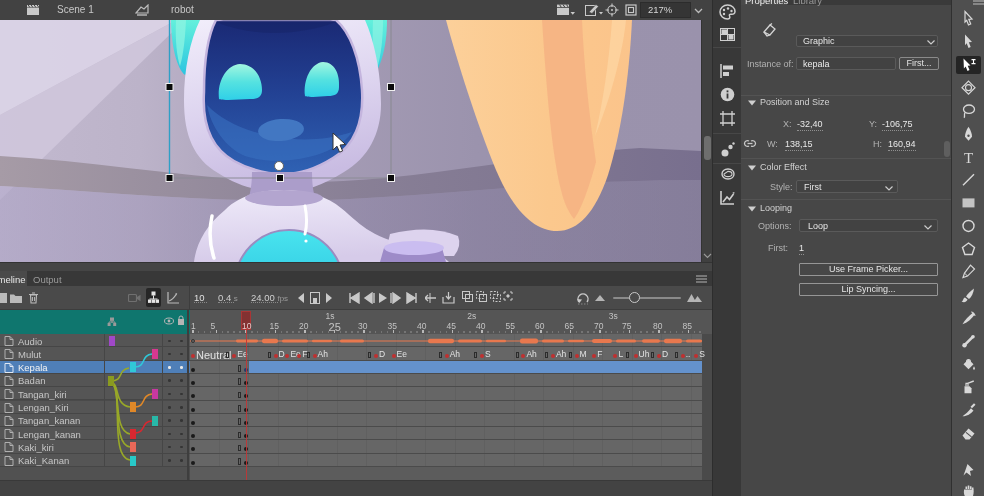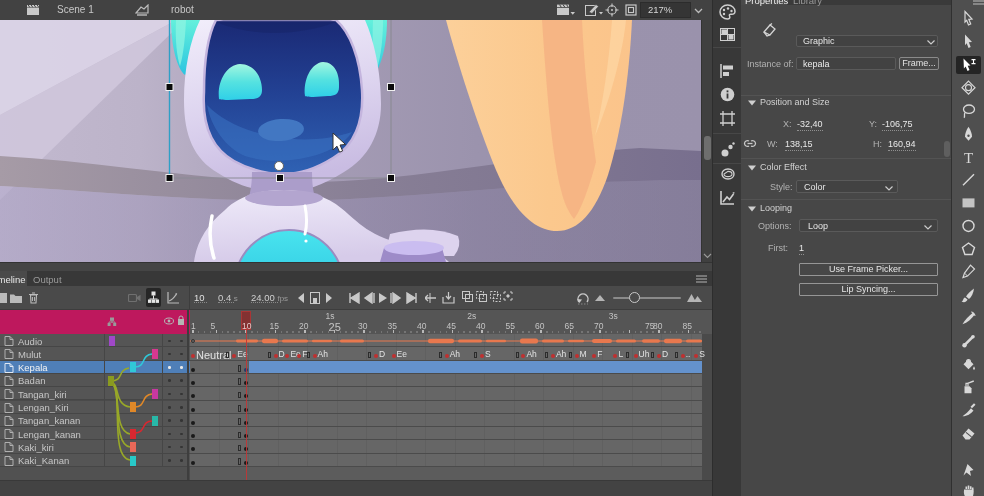--- a/index.html
+++ b/index.html
@@ -246,41 +246,41 @@
           <path d="M5 0 L10 6 L0 6 Z" fill="#b5b5b5"></path>
         </svg>
     <div class="abs" style="left:613px;top:11px;width:68px;height:2px;background:#8a8a8a;border-radius:1px"></div>
     <div class="abs" style="left:629px;top:6px;width:11px;height:11px;border:1.5px solid #c9c9c9;border-radius:50%;background:#4a4a4a"></div>
     <svg class="abs" style="left:687px;top:8px" width="16" height="8">
           <path d="M4.5 0 L9 8 L0 8 Z" fill="#b5b5b5"></path>
           <path d="M10.5 2 L15 8 L6.5 8 Z" fill="#b5b5b5"></path>
         </svg>
   </div>
 
-  <div class="abs" style="left:0;top:39px;width:596px;height:24px;background:#be185d">
+  <div class="abs" style="left:0;top:39px;width:596px;height:24px;background:#0f766e">
     <div class="abs" style="left:190px;top:0;width:522px;height:24px;background:#555"></div>
     <div id="ruler">
           <div class="abs" style="left:325.6px;top:1px;font-size:8.5px;color:#c4c4c4">1s</div>
           <div class="abs" style="left:467.20000000000005px;top:1px;font-size:8.5px;color:#c4c4c4">2s</div>
           <div class="abs" style="left:608.8px;top:1px;font-size:8.5px;color:#c4c4c4">3s</div>
           <div class="abs" style="left:191px;top:11px;font-size:8.5px;color:#c4c4c4">1</div>
           <div class="abs" style="left:210.6px;top:11px;font-size:8.5px;color:#c4c4c4">5</div>
           <div class="abs" style="left:269.6px;top:11px;font-size:8.5px;color:#c4c4c4">15</div>
           <div class="abs" style="left:299.1px;top:11px;font-size:8.5px;color:#c4c4c4">20</div>
           <div class="abs" style="left:328.6px;top:11px;font-size:11px;color:#c4c4c4">25</div>
           <div class="abs" style="left:358.1px;top:11px;font-size:8.5px;color:#c4c4c4">30</div>
           <div class="abs" style="left:387.6px;top:11px;font-size:8.5px;color:#c4c4c4">35</div>
           <div class="abs" style="left:417.1px;top:11px;font-size:8.5px;color:#c4c4c4">40</div>
           <div class="abs" style="left:446.6px;top:11px;font-size:8.5px;color:#c4c4c4">45</div>
           <div class="abs" style="left:476.1px;top:11px;font-size:8.5px;color:#c4c4c4">40</div>
           <div class="abs" style="left:505.6px;top:11px;font-size:8.5px;color:#c4c4c4">55</div>
           <div class="abs" style="left:535.1px;top:11px;font-size:8.5px;color:#c4c4c4">60</div>
           <div class="abs" style="left:564.6px;top:11px;font-size:8.5px;color:#c4c4c4">65</div>
           <div class="abs" style="left:594.1px;top:11px;font-size:8.5px;color:#c4c4c4">70</div>
-          <div class="abs" style="left:645px;top:11px;font-size:8.5px;color:#c4c4c4">75</div>
+          <div class="abs" style="left:622px;top:11px;font-size:8.5px;color:#c4c4c4">75</div>
           <div class="abs" style="left:653.1px;top:11px;font-size:8.5px;color:#c4c4c4">80</div>
           <div class="abs" style="left:682.6px;top:11px;font-size:8.5px;color:#c4c4c4">85</div>
           <div class="abs" style="left:192px;top:20px;width:1.5px;height:3px;background:#b9b9b9"></div>
           <div class="abs" style="left:197.9px;top:21px;width:1.5px;height:2px;background:#757575"></div>
           <div class="abs" style="left:203.8px;top:21px;width:1.5px;height:2px;background:#757575"></div>
           <div class="abs" style="left:209.7px;top:21px;width:1.5px;height:2px;background:#757575"></div>
           <div class="abs" style="left:215.6px;top:20px;width:1.5px;height:3px;background:#b9b9b9"></div>
           <div class="abs" style="left:221.5px;top:21px;width:1.5px;height:2px;background:#757575"></div>
           <div class="abs" style="left:227.4px;top:21px;width:1.5px;height:2px;background:#757575"></div>
           <div class="abs" style="left:233.3px;top:21px;width:1.5px;height:2px;background:#757575"></div>
@@ -683,21 +683,21 @@
     <div class="abs" style="left:6px;top:0px;color:#e6e6e6">Graphic</div>
     <svg class="abs" style="left:130px;top:4px" width="8" height="5">
           <path d="M0.5 0.5 L4 4 L7.5 0.5" fill="none" stroke="#ccc" stroke-width="1.2"></path>
         </svg>
   </div>
   <div class="abs" style="left:6px;top:59px;color:#b2b2b2">Instance of:</div>
   <div class="abs" style="left:55px;top:57px;width:100px;height:13px;background:#424242;border:1px solid #5a5a5a;border-radius:2px">
     <div class="abs" style="left:6px;top:0.5px;color:#ececec">kepala</div>
   </div>
   <div class="abs" style="left:158px;top:57px;width:40px;height:13px;border:1px solid #8a8a8a;border-radius:2px;text-align:center">
-    <span style="color:#e2e2e2">Frame...</span>
+    <span style="color:#e2e2e2">First...</span>
   </div>
   <div class="abs" style="left:203px;top:141px;width:6px;height:16px;background:#5f5f5f;border-radius:3px"></div>
   <div class="abs" style="left:0;top:95px;width:210px;height:1px;background:#535353"></div>
   <svg class="abs" style="left:7px;top:100px" width="8" height="6">
         <path d="M0 0.5 L8 0.5 L4 5.5 Z" fill="#cfcfcf"></path>
       </svg>
   <div class="abs" style="left:19px;top:97px;color:#d2d2d2">Position and Size</div>
   <div class="abs" style="left:42px;top:119px;color:#b2b2b2">X:</div>
   <div class="abs" style="left:56px;top:119px;color:#e8e8e8;border-bottom:1px dotted #909090;padding-bottom:1px">-32,40</div>
   <div class="abs" style="left:128px;top:119px;color:#b2b2b2">Y:</div>
@@ -711,21 +711,21 @@
   <div class="abs" style="left:44px;top:139px;color:#e8e8e8;border-bottom:1px dotted #909090;padding-bottom:1px">138,15</div>
   <div class="abs" style="left:132px;top:139px;color:#b2b2b2">H:</div>
   <div class="abs" style="left:147px;top:139px;color:#e8e8e8;border-bottom:1px dotted #909090;padding-bottom:1px">160,94</div>
   <div class="abs" style="left:0;top:158px;width:210px;height:1px;background:#535353"></div>
   <svg class="abs" style="left:7px;top:165px" width="8" height="6">
         <path d="M0 0.5 L8 0.5 L4 5.5 Z" fill="#cfcfcf"></path>
       </svg>
   <div class="abs" style="left:19px;top:162px;color:#d2d2d2">Color Effect</div>
   <div class="abs" style="left:29px;top:182px;color:#b2b2b2">Style:</div>
   <div class="abs" style="left:55px;top:180px;width:102px;height:13px;background:#424242;border:1px solid #5a5a5a;border-radius:2px">
-    <div class="abs" style="left:7px;top:0.5px;color:#e6e6e6">Color</div>
+    <div class="abs" style="left:7px;top:0.5px;color:#e6e6e6">First</div>
     <svg class="abs" style="left:88px;top:4.5px" width="8" height="5">
           <path d="M0.5 0.5 L4 4 L7.5 0.5" fill="none" stroke="#ccc" stroke-width="1.2"></path>
         </svg>
   </div>
   <div class="abs" style="left:0;top:199px;width:210px;height:1px;background:#535353"></div>
   <svg class="abs" style="left:7px;top:206px" width="8" height="6">
         <path d="M0 0.5 L8 0.5 L4 5.5 Z" fill="#cfcfcf"></path>
       </svg>
   <div class="abs" style="left:19px;top:203px;color:#d2d2d2">Looping</div>
   <div class="abs" style="left:17px;top:221px;color:#b2b2b2">Options:</div>

